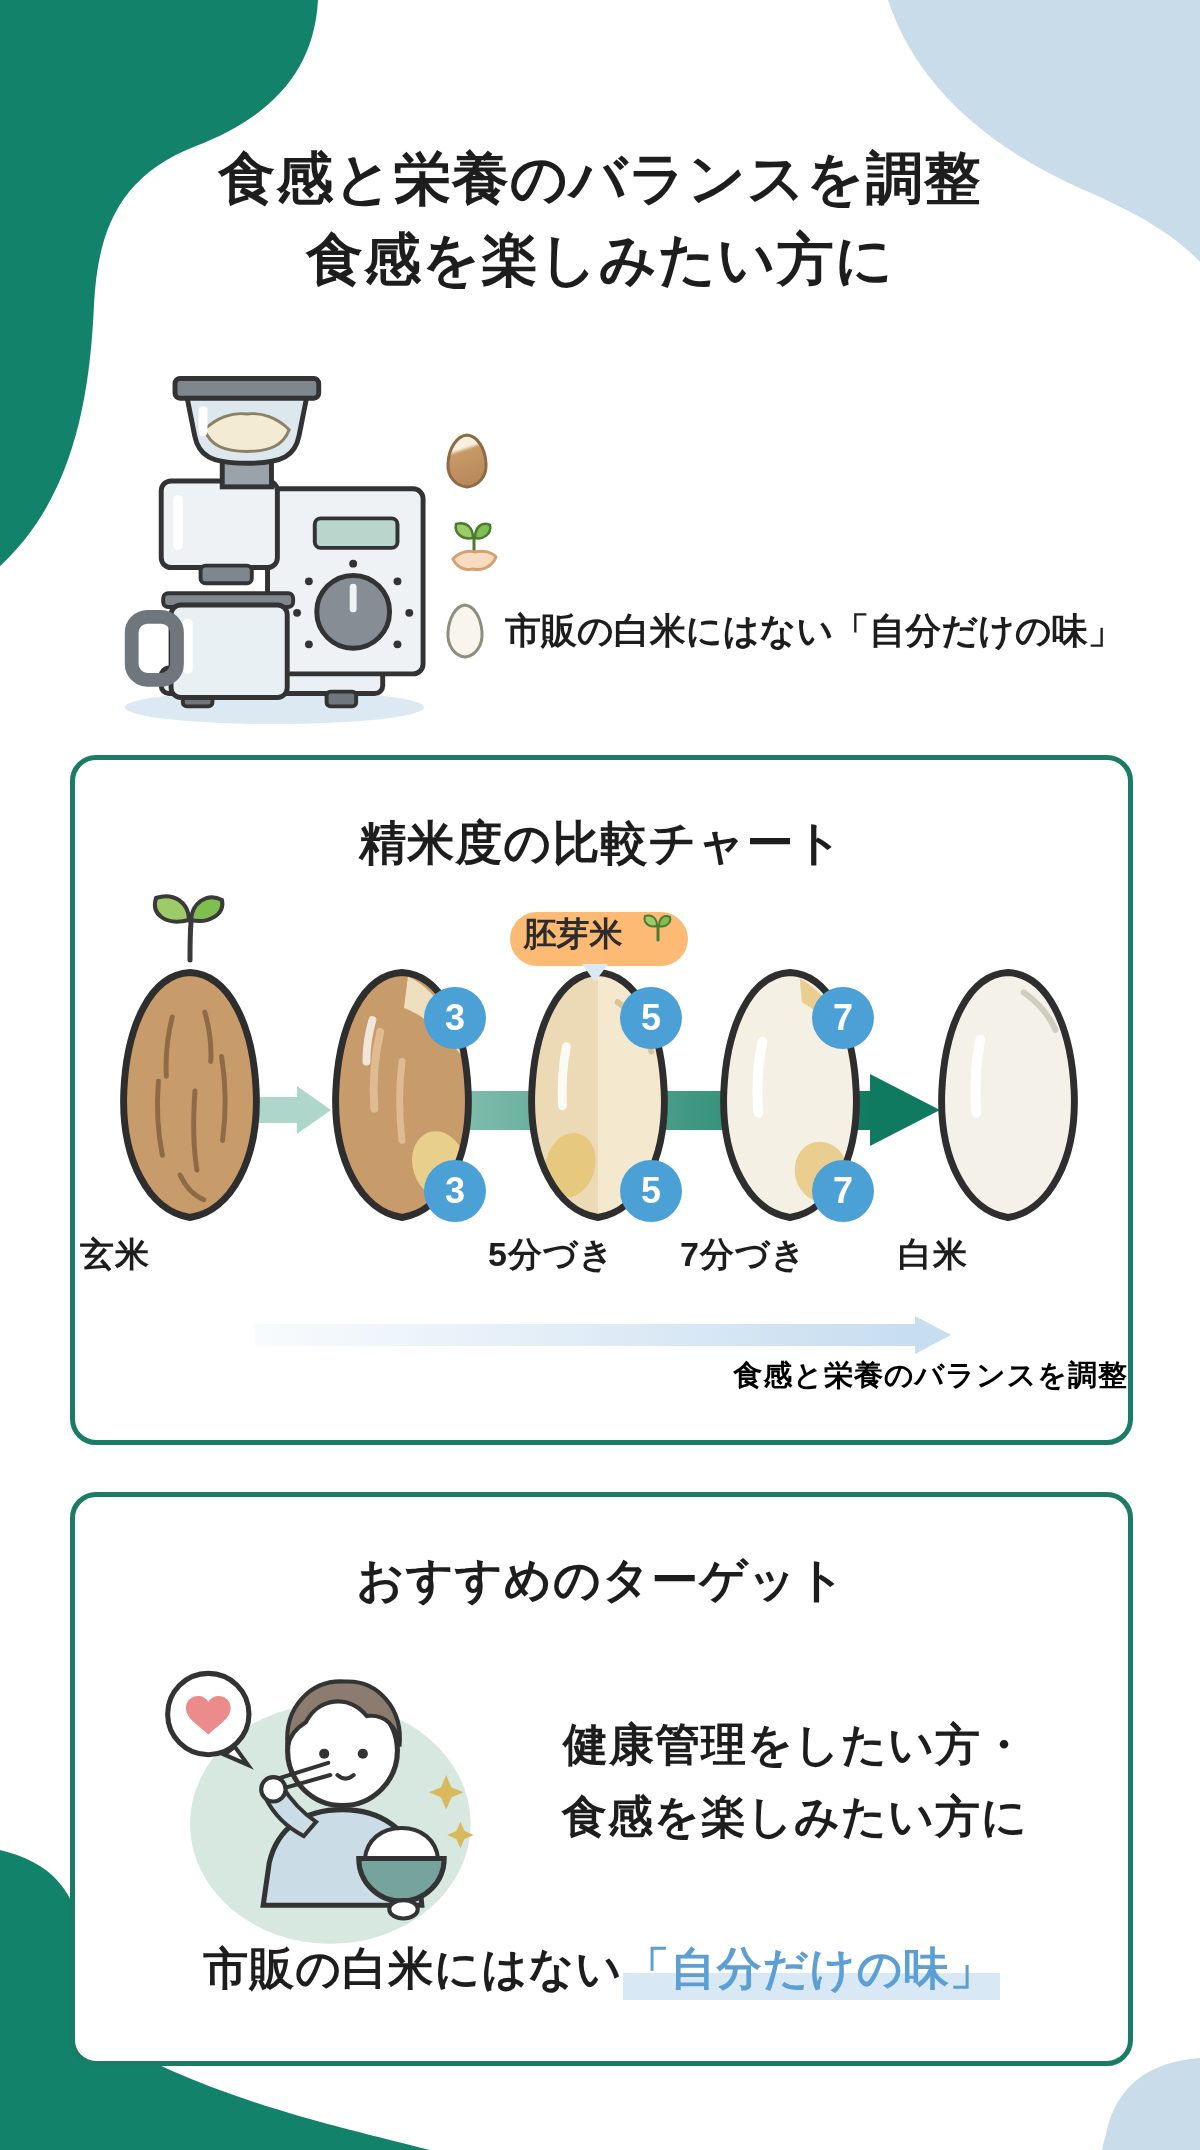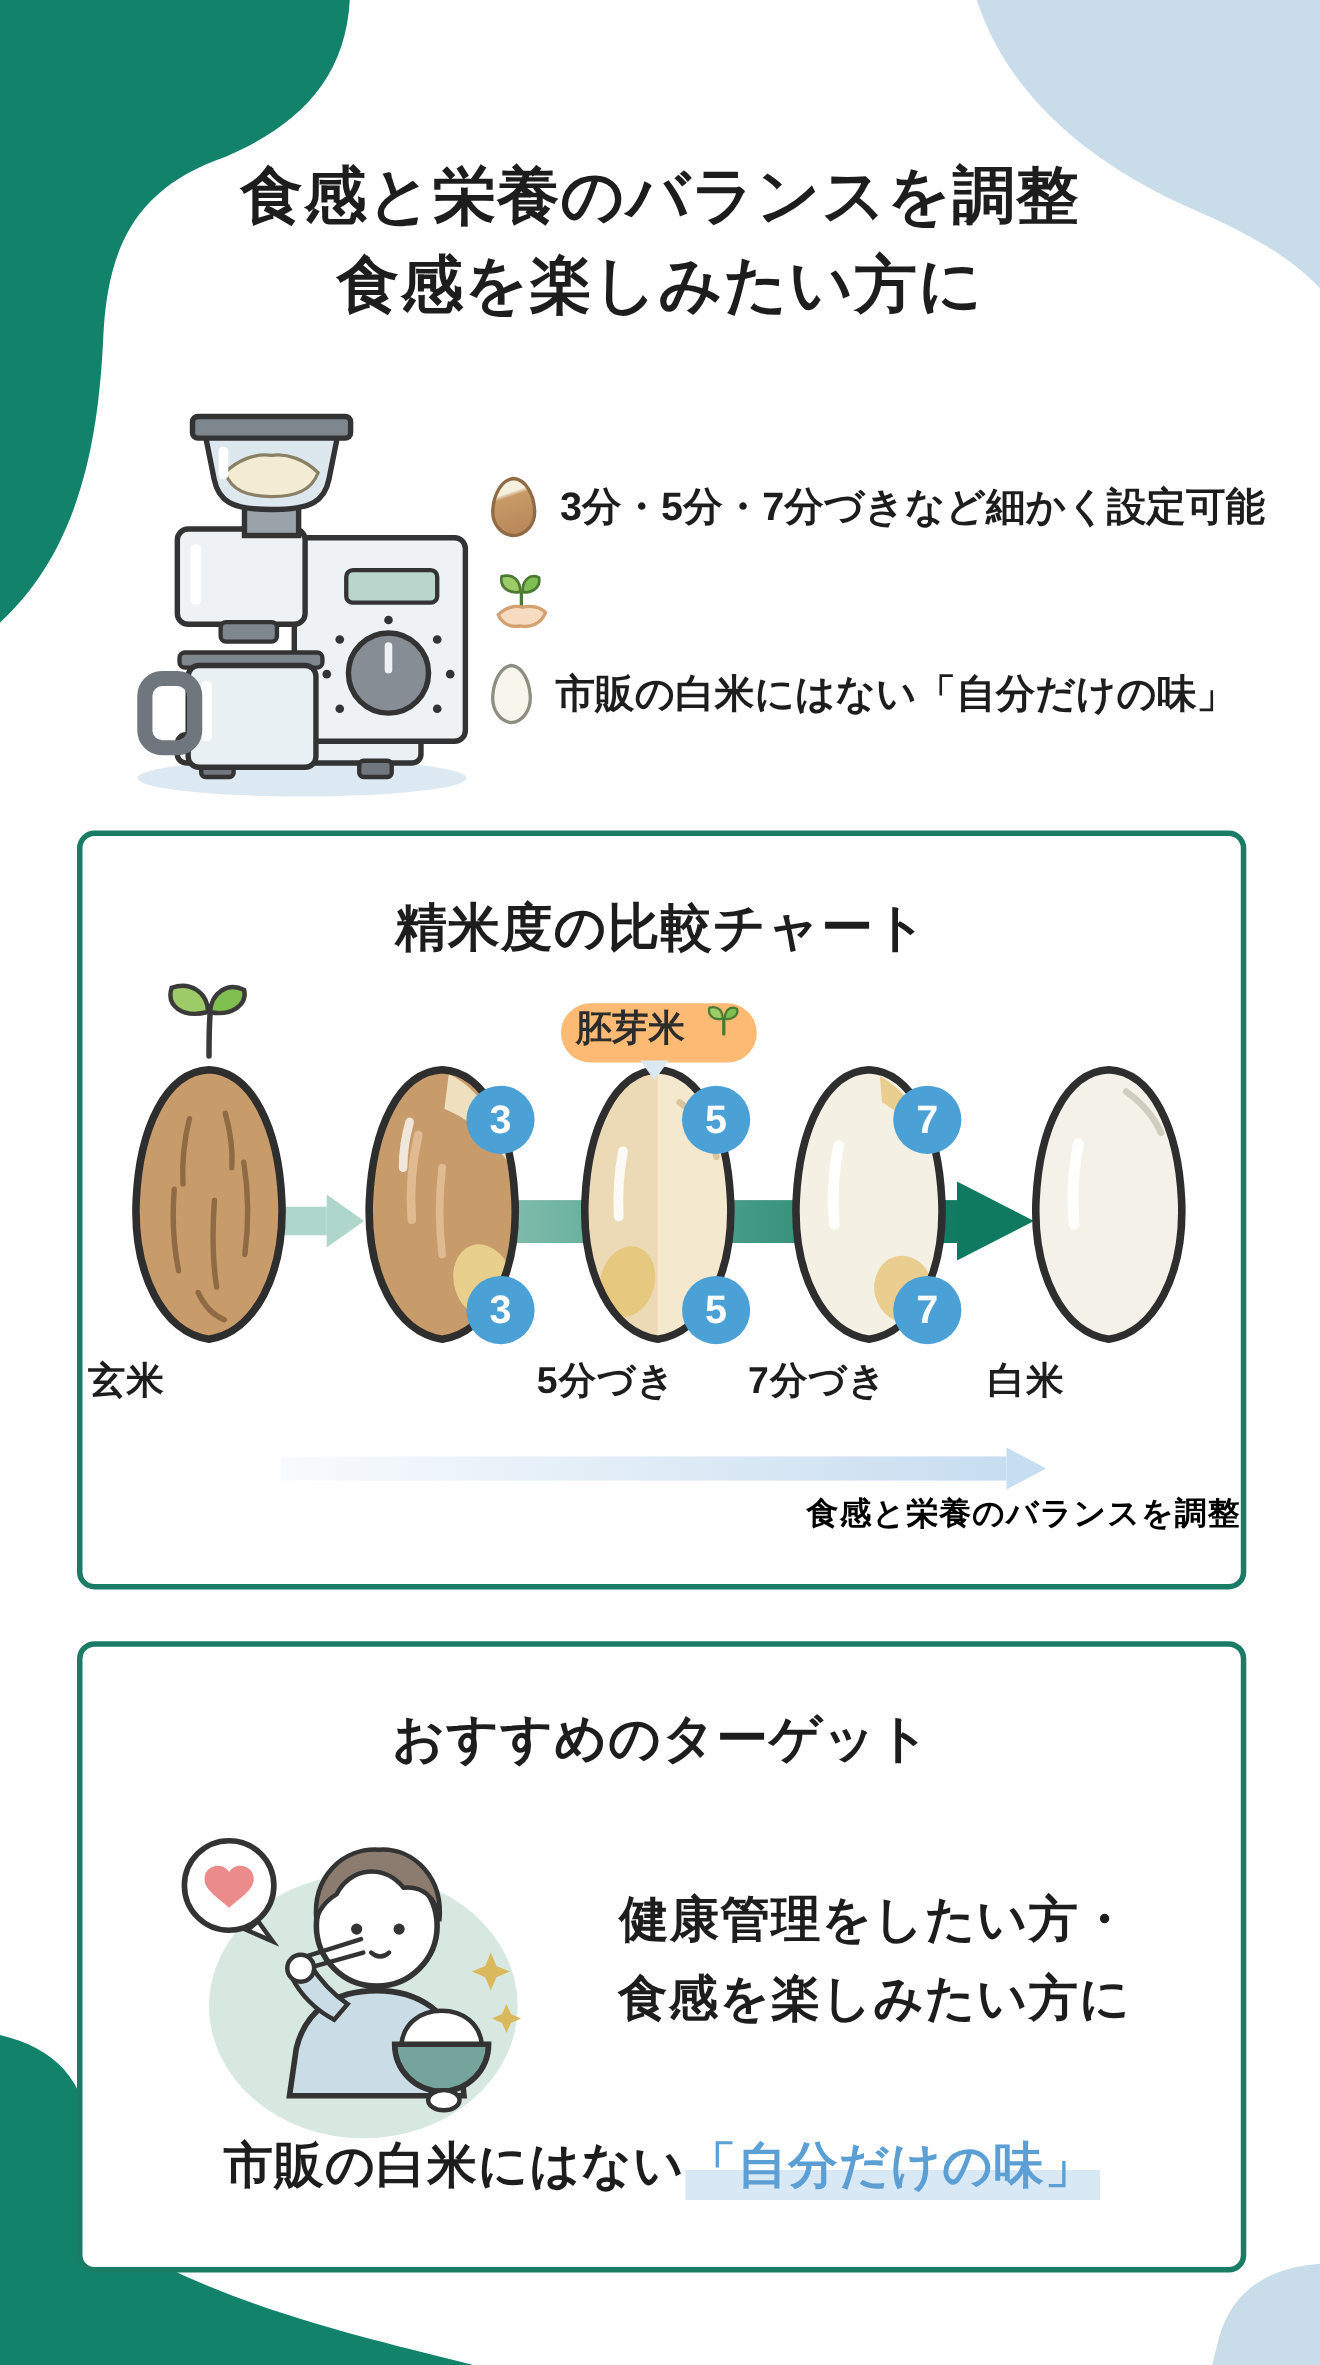--- a/index.html
+++ b/index.html
@@ -18,21 +18,21 @@
   }
   
   #machine{position:absolute;left:112px;top:348px;width:315px;height:385px;z-index:2;}
   .features{position:absolute;left:445px;top:432px;width:660px;z-index:2;}
   .feature-row{display:flex;align-items:center;gap:20px;height:58px;margin-bottom:27px;}
   .feature-row .ficon{flex:0 0 auto;display:flex;align-items:center;justify-content:center;}
   .feature-text{font-size:36px;font-weight:bold;letter-spacing:0px;white-space:nowrap;}
   
   .panel{
     position:absolute;left:70px;width:1063px;background:#fff;
-    border:5px solid #1B7C66;border-radius:16px;box-sizing:border-box;z-index:2;
+    border:5px solid #1B7C66;border-radius:26px;box-sizing:border-box;z-index:2;
   }
   #panel-chart{top:755px;height:690px;}
   #panel-target{top:1492px;height:574px;}
   .panel-title{
     position:absolute;top:52px;left:0;width:100%;text-align:center;
     font-size:47px;font-weight:bold;letter-spacing:1px;
   }
   
   .tag-pill{
     position:absolute;left:435px;top:152px;width:178px;height:54px;z-index:5;
@@ -142,21 +142,20 @@
         <linearGradient id="halfg" x1="0" y1="0" x2="0.25" y2="1">
           <stop offset="0" stop-color="#F6F0DF"></stop>
               <stop offset="0.32" stop-color="#F6F0DF"></stop>
           <stop offset="0.40" stop-color="#C79A66"></stop>
               <stop offset="1" stop-color="#B9895A"></stop>
         </linearGradient>
           </defs>
         <path d="M22,3 C33,4 40,17 41,31 C42,45 33,54 22,55 C11,54 2,45 3,31 C4,17 11,4 22,3 Z" fill="url(#halfg)" stroke="#8F6B45" stroke-width="3"></path>
       </svg>
     </span>
-    <span class="feature-text">3分・5分・7分づきなど細かく設定可能</span>
   </div>
   <div class="feature-row">
     <span class="ficon">
       <svg width="58" height="54" viewBox="0 0 58 54">
         <path d="M29,20 C29,26 29,29 29,32" stroke="#4C7A33" stroke-width="3" fill="none" stroke-linecap="round"></path>
         <path d="M28,19 C18,21 9,15 11,5 C22,2 28,9 28,19 Z" fill="#9CCB67" stroke="#4C7A33" stroke-width="2.5"></path>
         <path d="M30,19 C38,21 47,15 45,6 C36,2 30,9 30,19 Z" fill="#7FBF4F" stroke="#4C7A33" stroke-width="2.5"></path>
         <path d="M8,40 C14,33 24,31 30,33 C38,31 47,33 51,38 C47,48 37,52 28,50 C18,52 11,47 8,40 Z" fill="#F8DCC2" stroke="#D4A06F" stroke-width="3"></path>
       </svg>
     </span>

